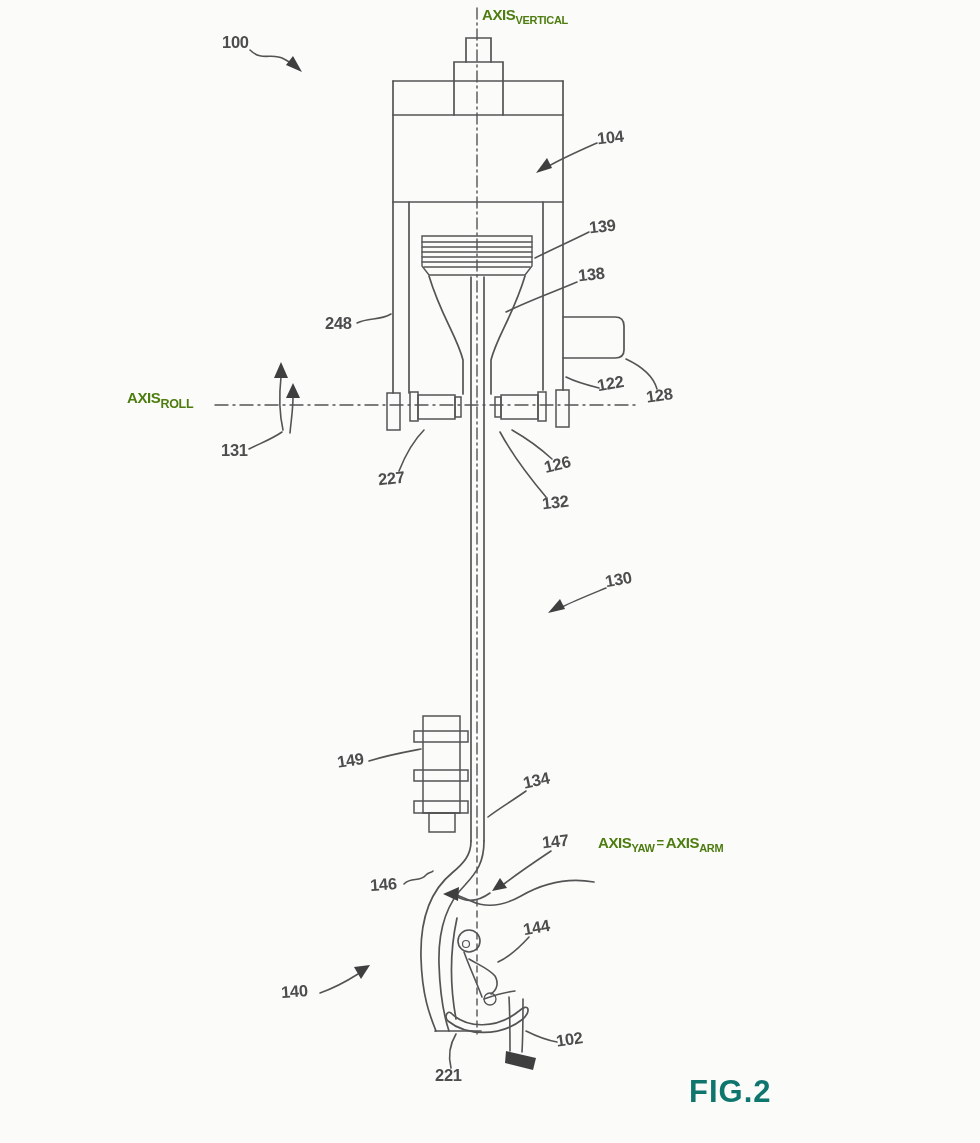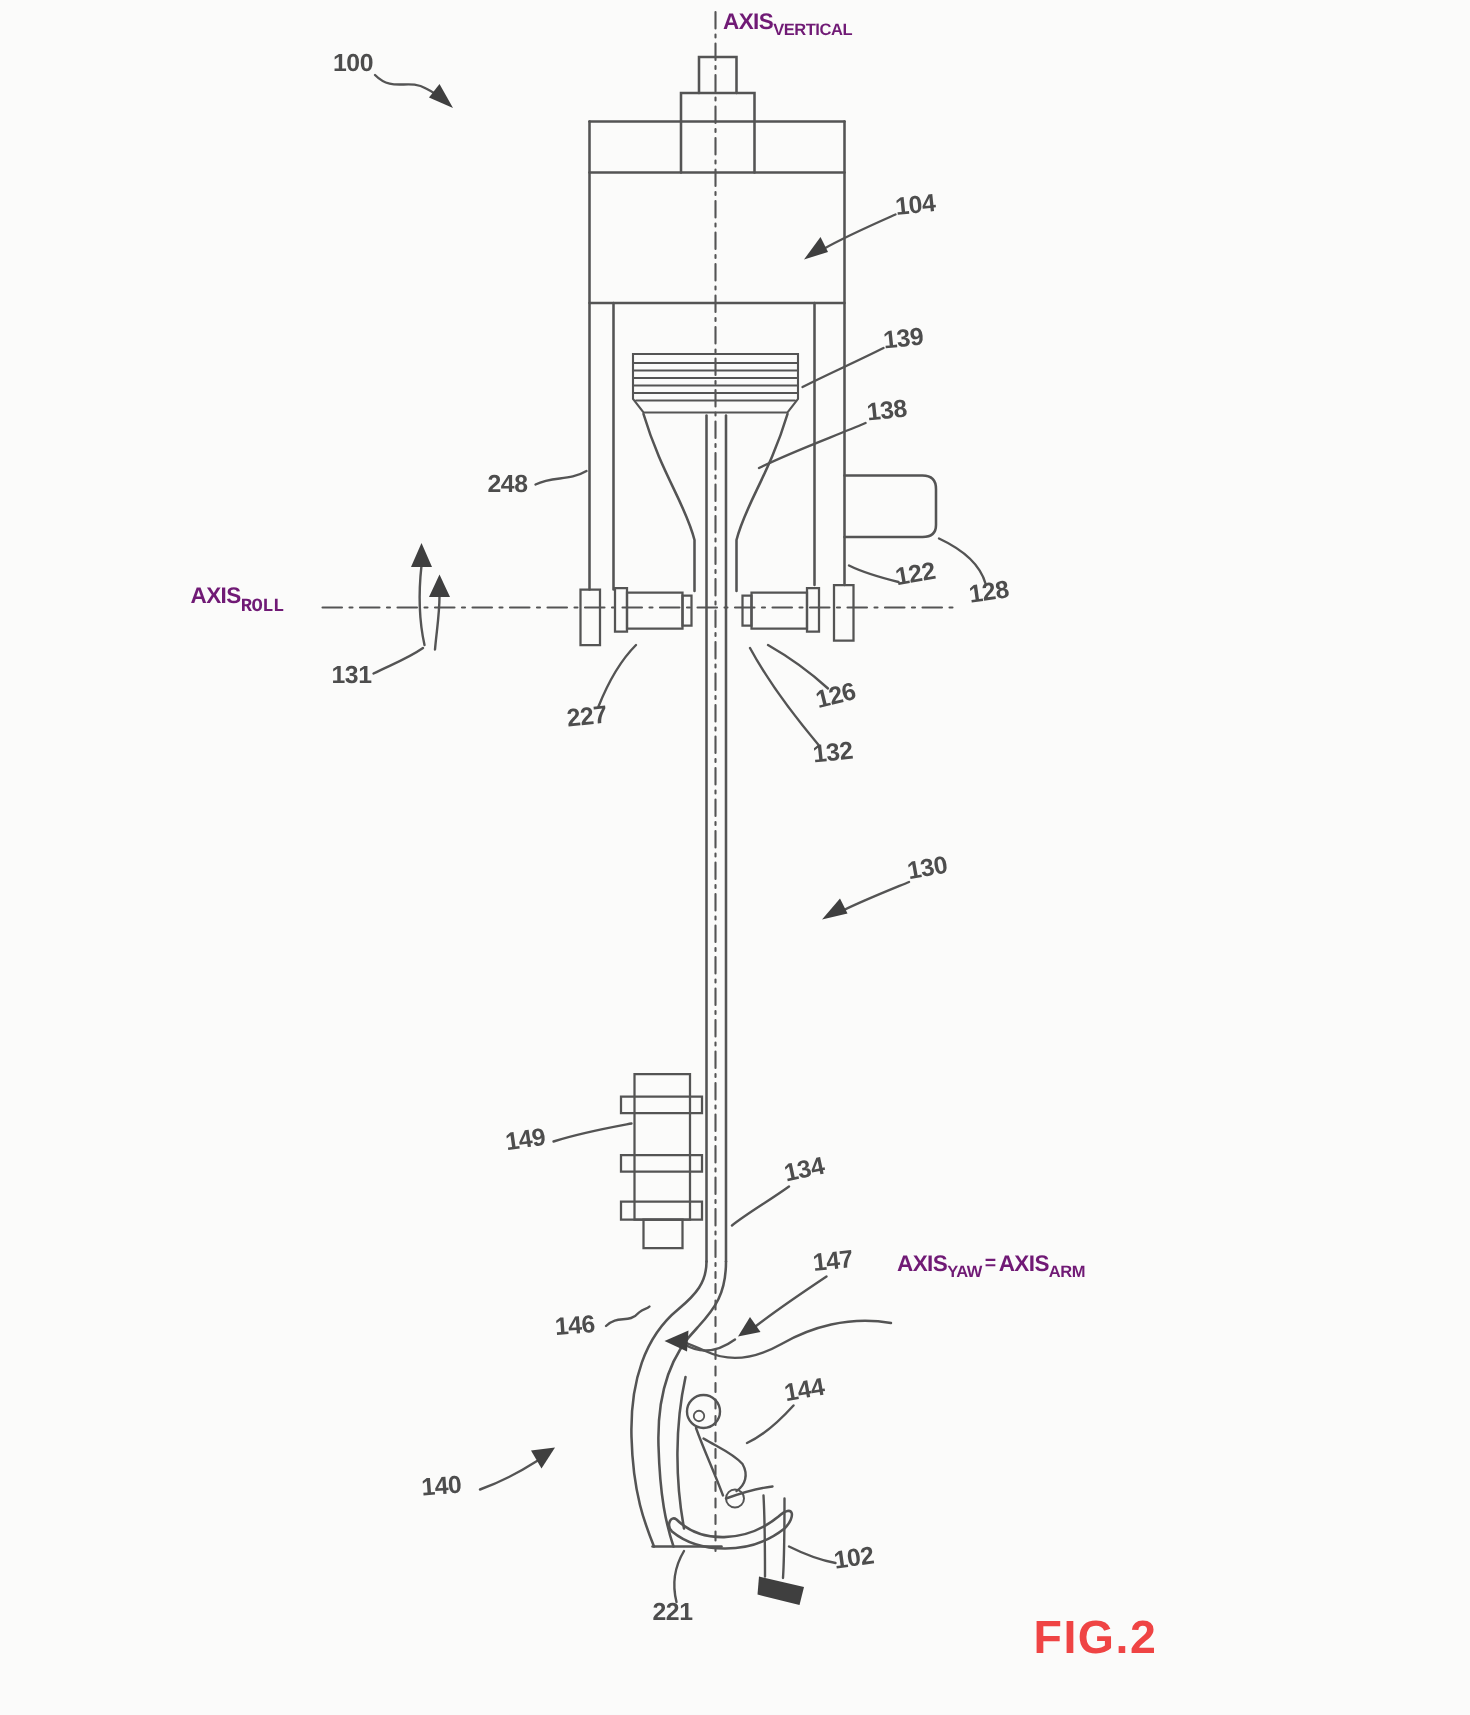--- a/index.html
+++ b/index.html
@@ -1,26 +1,26 @@
 <!DOCTYPE html>
 <html><head>
 <meta charset="utf-8">
 <style>
   html,body{margin:0;padding:0;background:#fafaf9;}
   #fig{position:relative;width:980px;height:1143px;background:#fbfbfa;overflow:hidden;
        font-family:"Liberation Sans", sans-serif;}
   #art{position:absolute;left:0;top:0;}
   .ref{position:absolute;color:#4d4d4d;font-size:16.5px;font-weight:600;
        letter-spacing:-0.3px;white-space:nowrap;}
-  .axlbl{position:absolute;color:#701a75;font-weight:700;font-size:15px;
+  .axlbl{position:absolute;color:#4d7c0f;font-weight:700;font-size:15px;
          letter-spacing:-0.4px;white-space:nowrap;}
   .axsub{font-size:11px;vertical-align:-4px;letter-spacing:-0.3px;}
-  .axsub-lg{font-size:12.5px;vertical-align:-5px;letter-spacing:-0.3px;font-family:Liberation Mono, monospace;}
+  .axsub-lg{font-size:12.5px;vertical-align:-5px;letter-spacing:-0.3px;}
   .axeq{font-size:13px;vertical-align:1px;padding:0 2px;}
-  #caption{position:absolute;left:689px;top:1074px;color:#ef4444;font-size:31px;
+  #caption{position:absolute;left:689px;top:1074px;color:#0f766e;font-size:31px;
            font-weight:700;letter-spacing:1px;}
   svg path, svg rect, svg circle, svg line{vector-effect:non-scaling-stroke;}
 </style>
 </head>
 <body>
 
 <div id="fig">
 
 <svg id="art" width="980" height="1143" viewBox="0 0 980 1143" fill="none" stroke="#545454" stroke-width="1.7" stroke-linecap="round">
 

